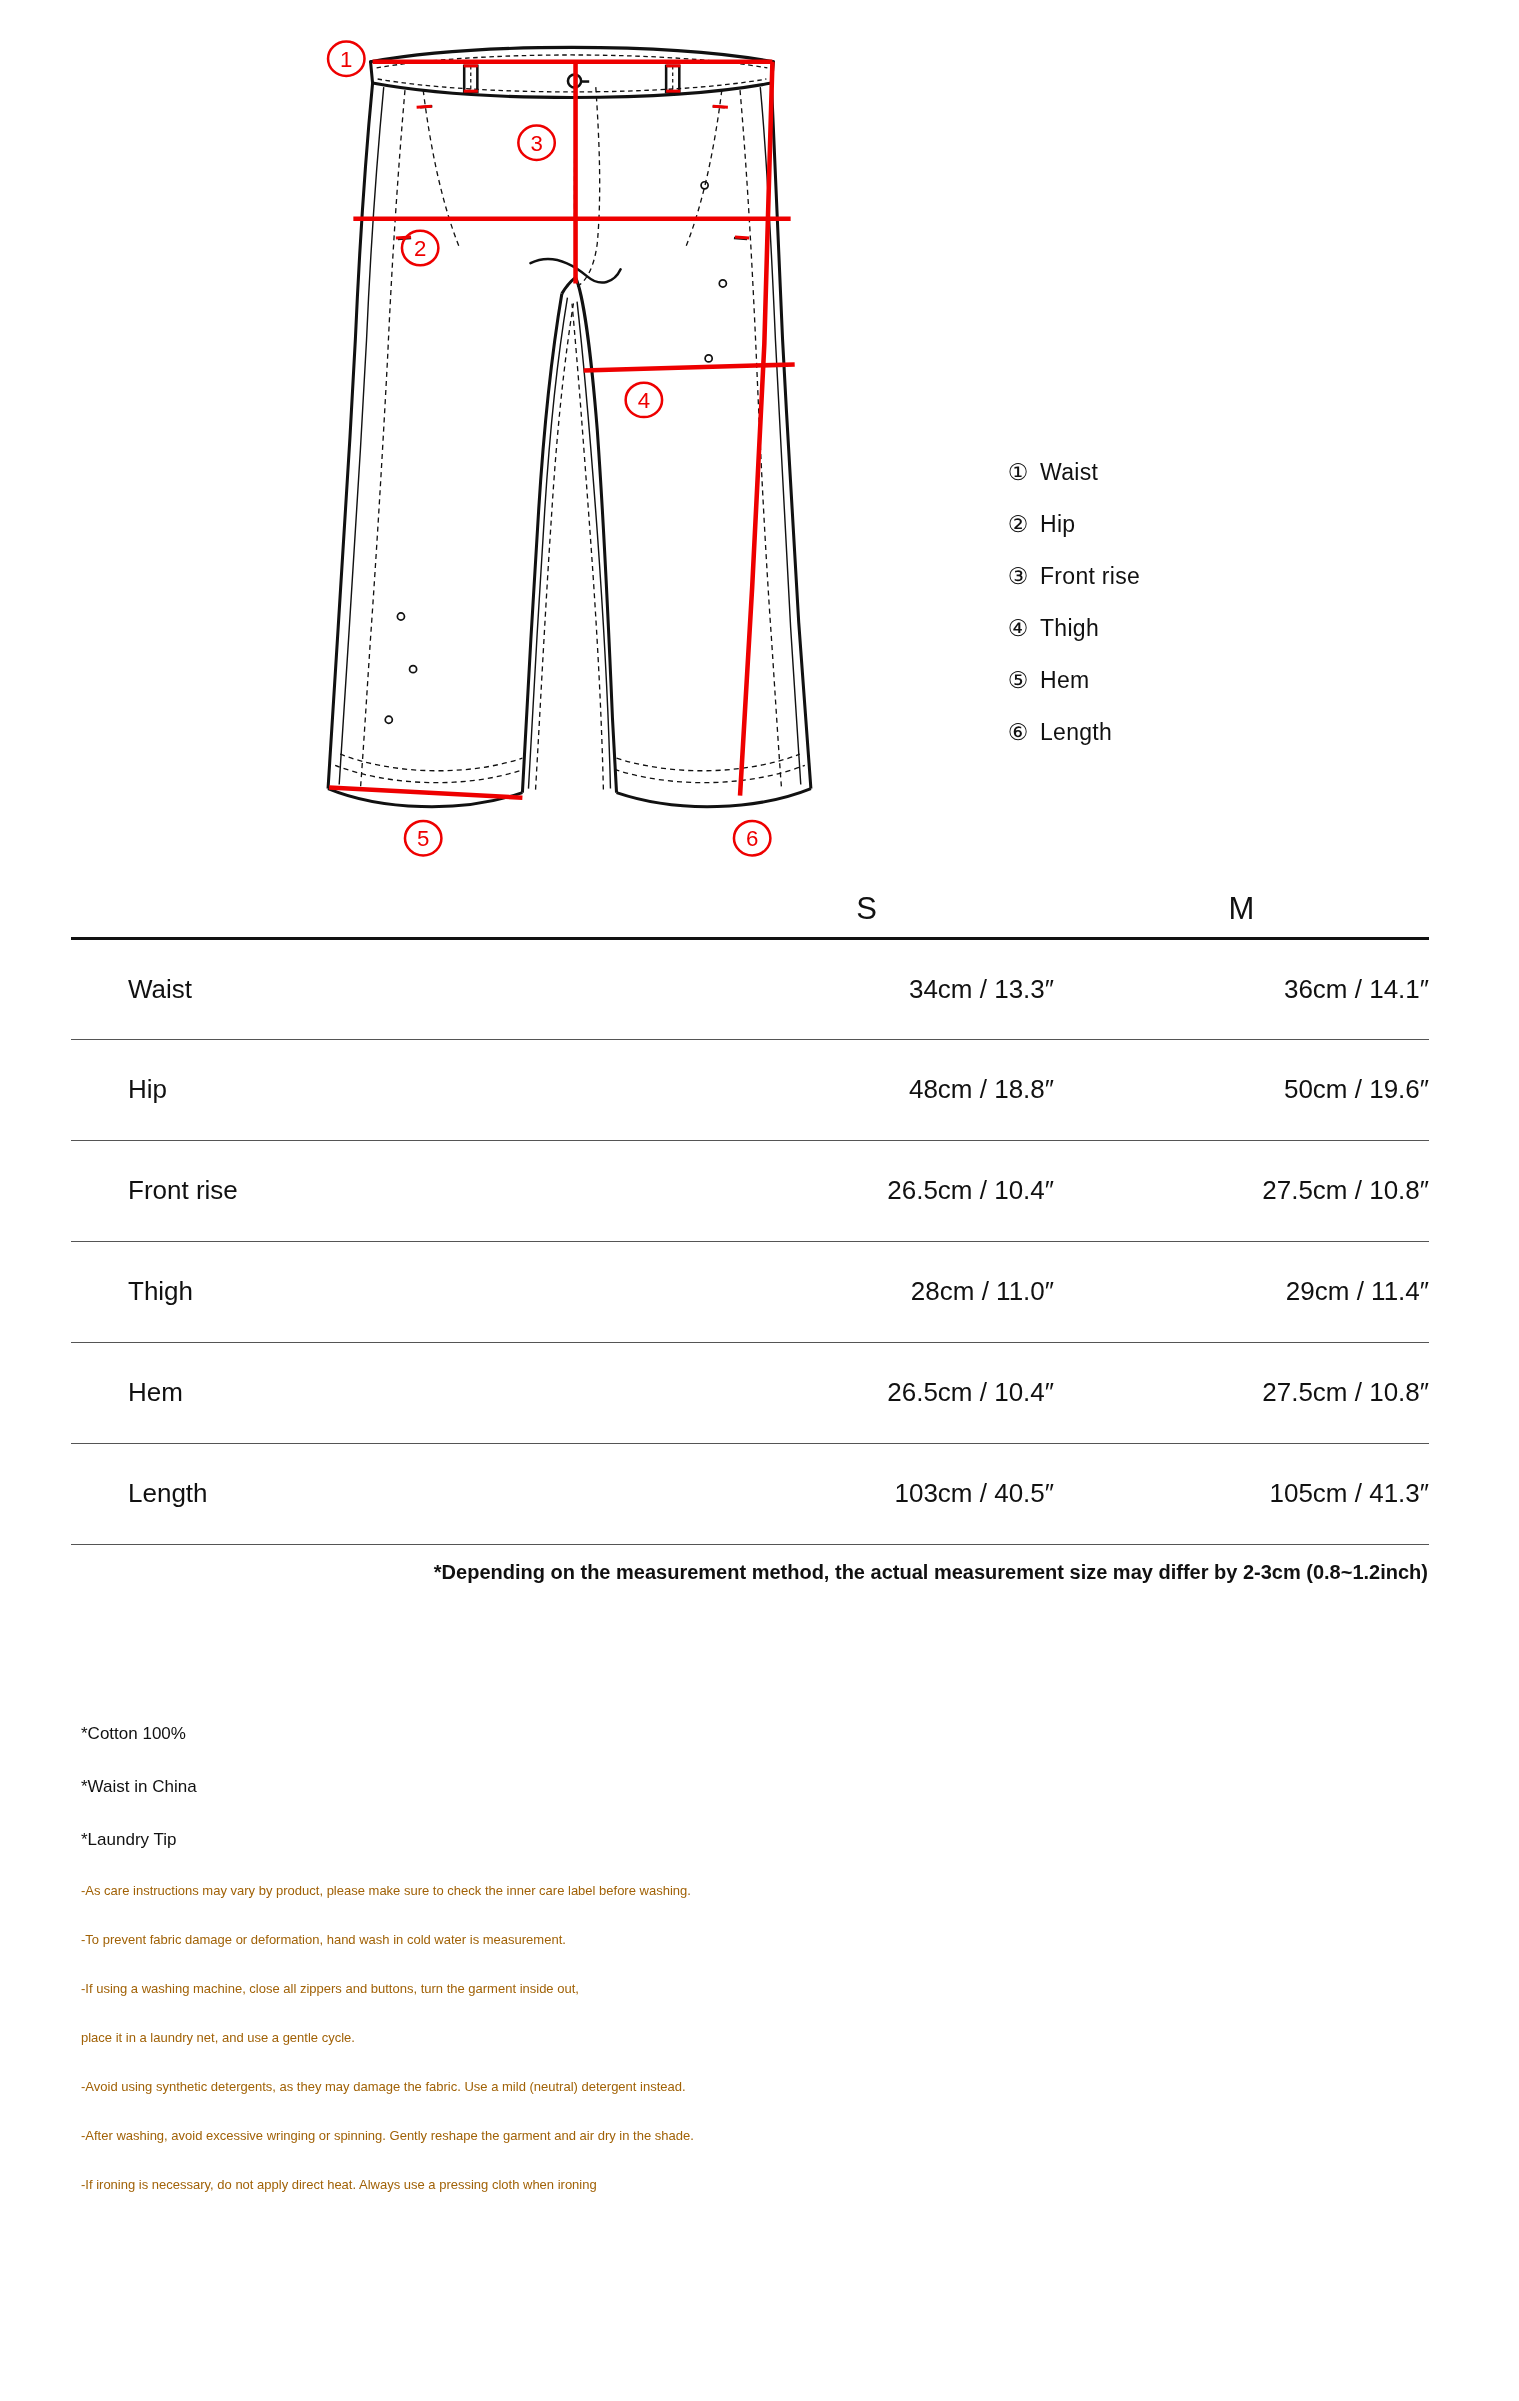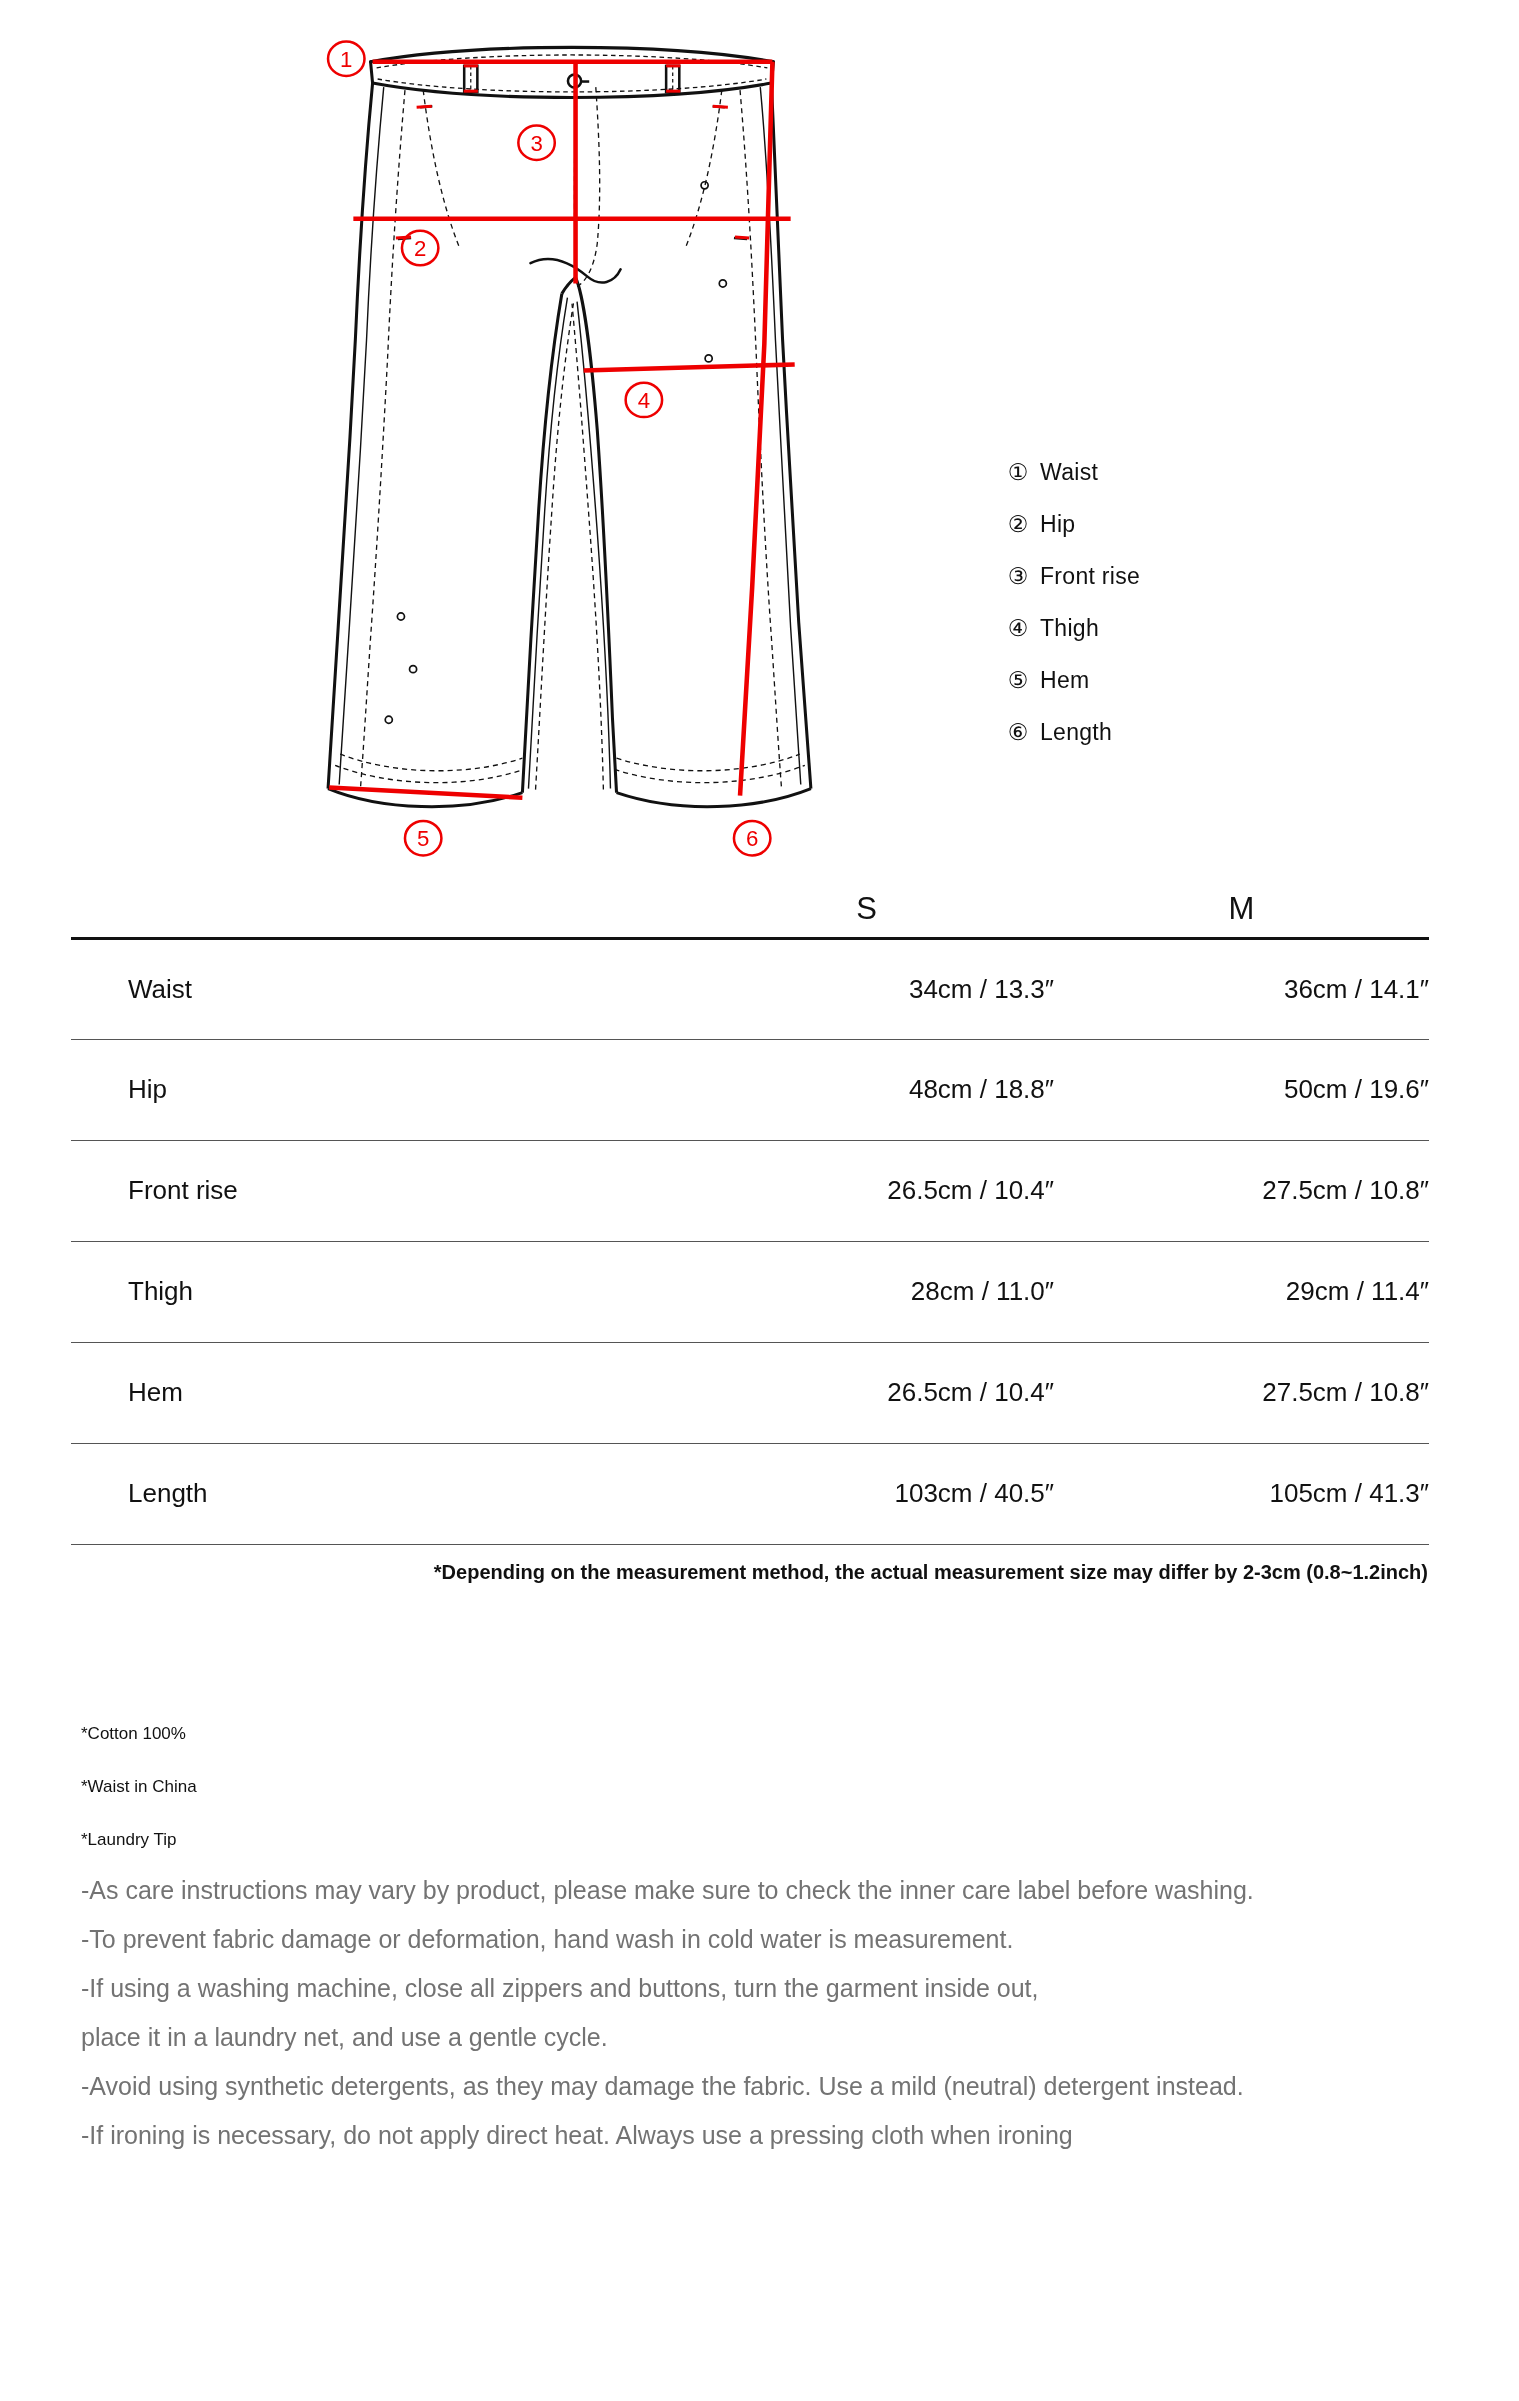--- a/index.html
+++ b/index.html
@@ -75,21 +75,21 @@
   }
 
   
   #info-block{
     position:absolute; left:81px; top:1707px; width:1368px;
   }
   .info-head{
     font-size:17px; line-height:53px; color:#111;
   }
   .care-line{
-    font-size:25px; line-height:49px; color:#737373;
+    font-size:13px; line-height:49px; color:#a16207;
   }
 </style>
 </head>
 <body>
 
 <div id="diagram-section">
 
   <div id="tech-drawing">
     <svg viewBox="0 0 980 1660" width="496" height="841" xmlns="http://www.w3.org/2000/svg">
       <g fill="none" stroke="#111111" stroke-width="6" stroke-linejoin="round" stroke-linecap="round">
@@ -333,15 +333,16 @@
 <div id="info-block">
   <div class="info-head">*Cotton 100%</div>
   <div class="info-head">*Waist in China</div>
   <div class="info-head">*Laundry Tip</div>
 
   <div class="care-line">-As care instructions may vary by product, please make sure to check the inner care label before washing.</div>
   <div class="care-line">-To prevent fabric damage or deformation, hand wash in cold water is measurement.</div>
   <div class="care-line">-If using a washing machine, close all zippers and buttons, turn the garment inside out,</div>
   <div class="care-line">place it in a laundry net, and use a gentle cycle.</div>
   <div class="care-line">-Avoid using synthetic detergents, as they may damage the fabric. Use a mild (neutral) detergent instead.</div>
+  <div class="care-line">-After washing, avoid excessive wringing or spinning. Gently reshape the garment and air dry in the shade.</div>
   <div class="care-line">-If ironing is necessary, do not apply direct heat. Always use a pressing cloth when ironing</div>
 </div>
 
 
 </body></html>

